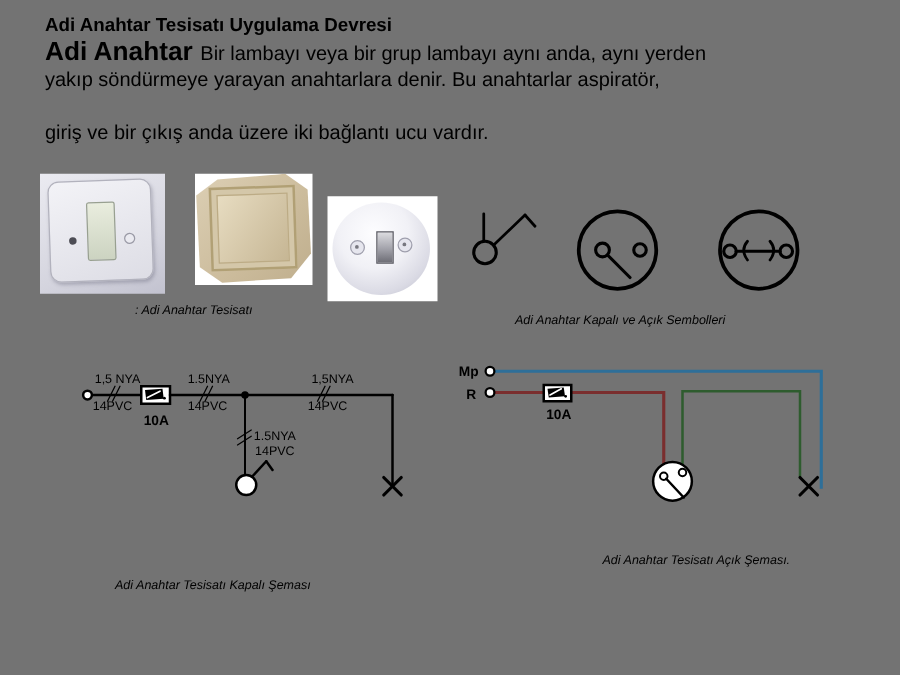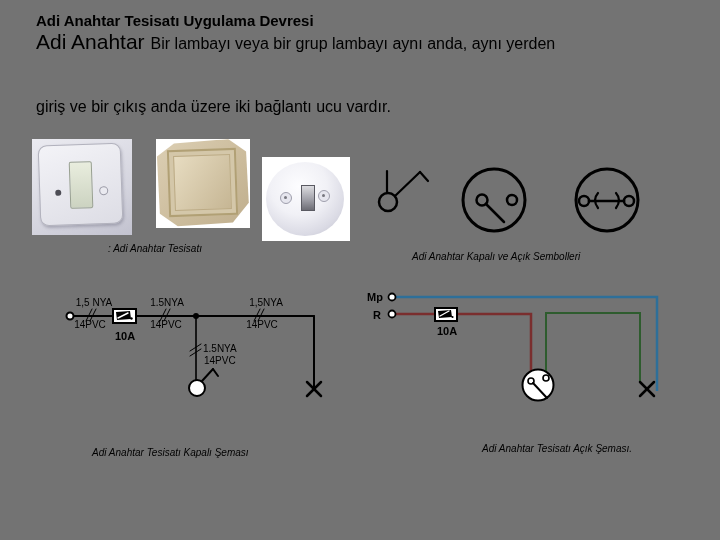--- a/index.html
+++ b/index.html
@@ -5,27 +5,27 @@
   html,body { margin:0; padding:0; background:#fff; }
   .slide {
     position:relative; width:720px; height:540px; background:#737373;
     font-family:"Liberation Sans", sans-serif; color:#000; overflow:hidden;
   }
   .abs { position:absolute; }
 
   
   .page-title { left:36px; top:12px; font-size:15px; font-weight:bold; }
   .intro { left:36px; top:31px; width:640px; font-size:16px; line-height:21px; }
-  .intro .lead { font-weight:normal; font-size:21px; margin-right:6px; }
+  .intro .lead { font-weight:bold; font-size:21px; margin-right:6px; }
 
   
   .caption { font-style:italic; font-size:10px; white-space:nowrap; }
   .cap-photos   { left:108px; top:243px; }
   .cap-symbols  { left:412px; top:251px; }
-  .cap-left-d   { left:92px;  top:447px; }
+  .cap-left-d   { left:92px;  top:463px; }
   .cap-right-d  { left:482px; top:443px; }
 
   
   .photo1 { left:32px; top:139px; width:100px; height:96px;
             background:linear-gradient(155deg,#ebebf1 0%,#d4d4de 65%,#c2c2cf 100%); }
   .photo1 .plate { position:absolute; left:7px; top:5px; right:10px; bottom:10px;
             background:linear-gradient(160deg,#f3f3f7,#dddde5);
             border:1px solid #b2b2bd; border-radius:9px; transform:rotate(-2deg);
             box-shadow:1px 2px 3px rgba(90,90,110,.35); }
   .photo1 .rocker { position:absolute; left:50%; top:50%; width:21px; height:45px;
@@ -67,21 +67,21 @@
 </style>
 </head>
 <body>
 
 <div class="slide">
 
   <div class="abs page-title">Adi Anahtar Tesisatı Uygulama Devresi</div>
 
   <p class="abs intro" style="margin:0;">
     <span class="lead">Adi Anahtar</span><span>Bir lambayı veya bir grup lambayı aynı anda, aynı yerden</span><br>
-    <br>
+    <span>yakıp söndürmeye yarayan anahtarlara denir. Bu anahtarlar aspiratör,</span><br>
     <br>
     <span>giriş ve bir çıkış anda üzere iki bağlantı ucu vardır.</span>
   </p>
 
   <div class="abs photo1">
     <div class="plate">
       <div class="screw-l"></div>
       <div class="screw-r"></div>
       <div class="rocker"></div>
     </div>

